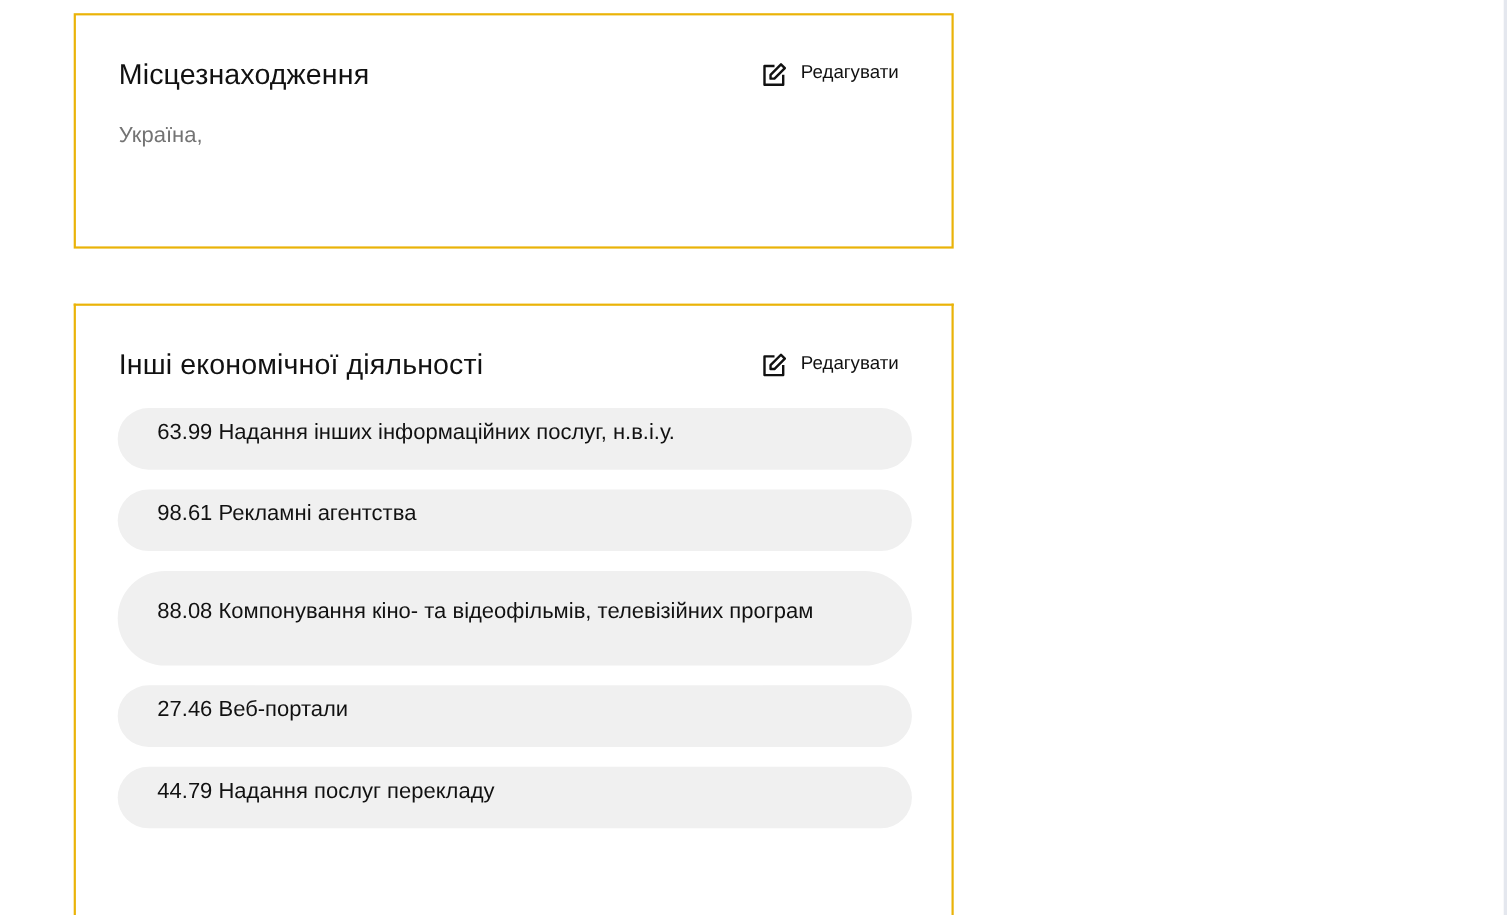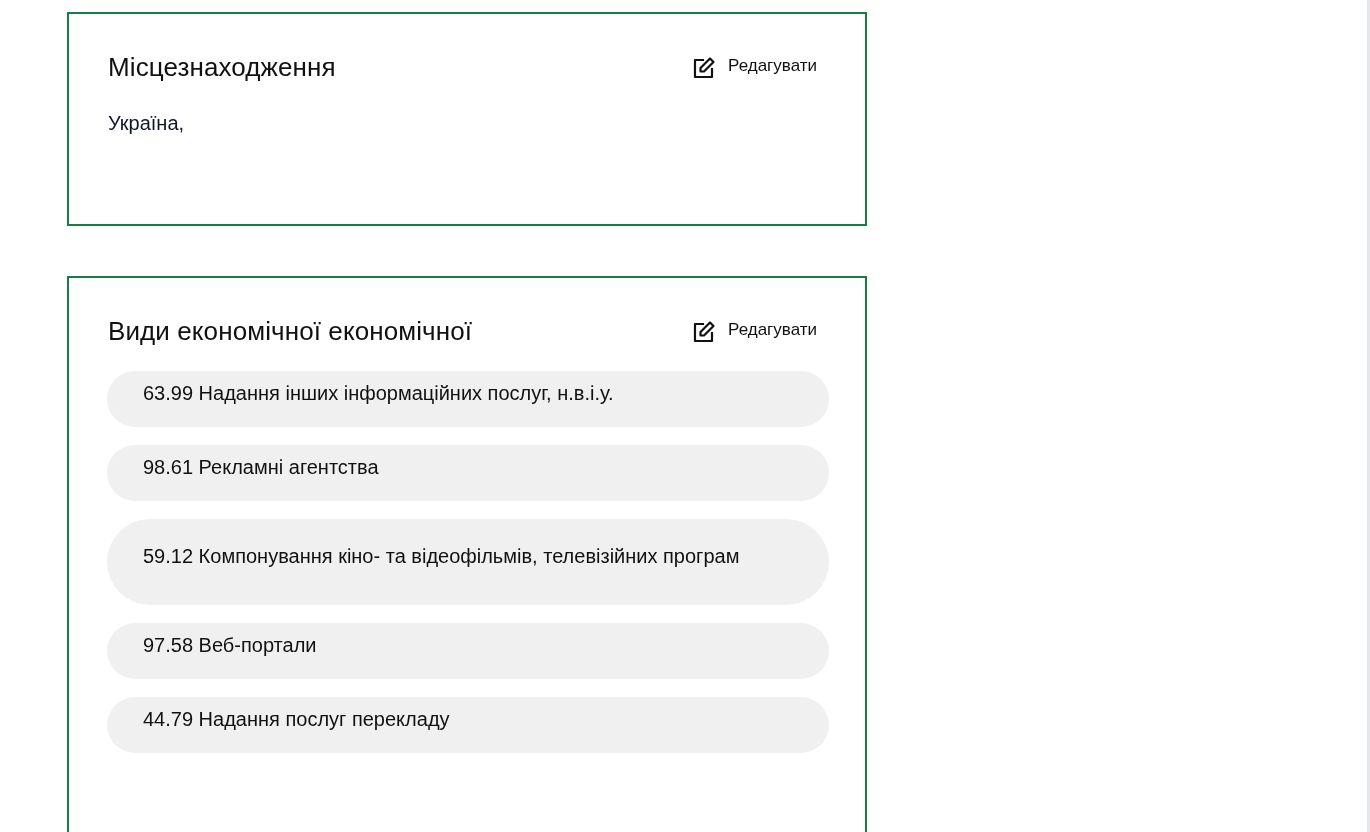--- a/index.html
+++ b/index.html
@@ -2,21 +2,21 @@
 <html><head>
   <meta charset="utf-8">
   <style>
     * { box-sizing: border-box; margin: 0; padding: 0; }
     html, body { width: 1370px; height: 832px; overflow: hidden; background: #ffffff; }
     body { font-family: "Liberation Sans", sans-serif; color: #111111; position: relative; }
     .card {
       position: absolute;
       left: 67px;
       width: 800px;
-      border: 2px solid #15803d;
+      border: 2px solid #eab308;
       background: #ffffff;
     }
     .card-location { top: 12px; height: 214px; }
     .card-activities { top: 276px; height: 600px; border-bottom: none; }
     .card-head {
       position: absolute;
       left: 39px;
       right: 48px;
       display: flex;
       justify-content: space-between;
@@ -26,21 +26,21 @@
     .card-activities .card-head { top: 38px; }
     .card-title { font-size: 26px; font-weight: 400; letter-spacing: 0.1px; color: #111; }
     .edit-btn {
       display: flex; gap: 12px;
       font-size: 17px; color: #111; cursor: pointer; background: none; border: none;
       font-family: "Liberation Sans", sans-serif;
     }
     .edit-btn svg { width: 24px; height: 24px; display: block; }
     .address {
       position: absolute; left: 39px; top: 98px;
-      font-size: 20px; color: #0f172a;
+      font-size: 20px; color: #737373;
     }
     .activities-list {
       position: absolute; left: 38px; top: 93px; width: 722px;
       list-style: none;
     }
     .activity {
       background: #f0f0f0;
       border-radius: 28px;
       padding: 1px 36px 14px 36px;
       font-size: 20px;
@@ -69,33 +69,33 @@
         </svg>
       </span>
       <span>Редагувати</span>
     </button>
   </div>
   <p class="address">Україна,</p>
 </section>
 
 <section class="card card-activities">
   <div class="card-head">
-    <h2 class="card-title">Види економічної економічної</h2>
+    <h2 class="card-title">Інші економічної діяльності</h2>
     <button class="edit-btn">
       <span>
         <svg viewBox="0 0 24 24" fill="none" stroke="#111" stroke-width="2.2" stroke-linejoin="round" stroke-linecap="square">
           <path d="M11 4H3v17h17v-8"></path>
           <path d="M18 2.5l3.5 3.5L12 15.5H8.5V12z"></path>
         </svg>
       </span>
       <span>Редагувати</span>
     </button>
   </div>
   <ul class="activities-list">
     <li class="activity">63.99 Надання інших інформаційних послуг, н.в.і.у.</li>
     <li class="activity">98.61 Рекламні агентства</li>
-    <li class="activity tall">59.12 Компонування кіно- та відеофільмів, телевізійних програм</li>
-    <li class="activity">97.58 Веб-портали</li>
+    <li class="activity tall">88.08 Компонування кіно- та відеофільмів, телевізійних програм</li>
+    <li class="activity">27.46 Веб-портали</li>
     <li class="activity">44.79 Надання послуг перекладу</li>
   </ul>
 </section>
 
 <div class="scroll-edge"></div>
 
 </body></html>

